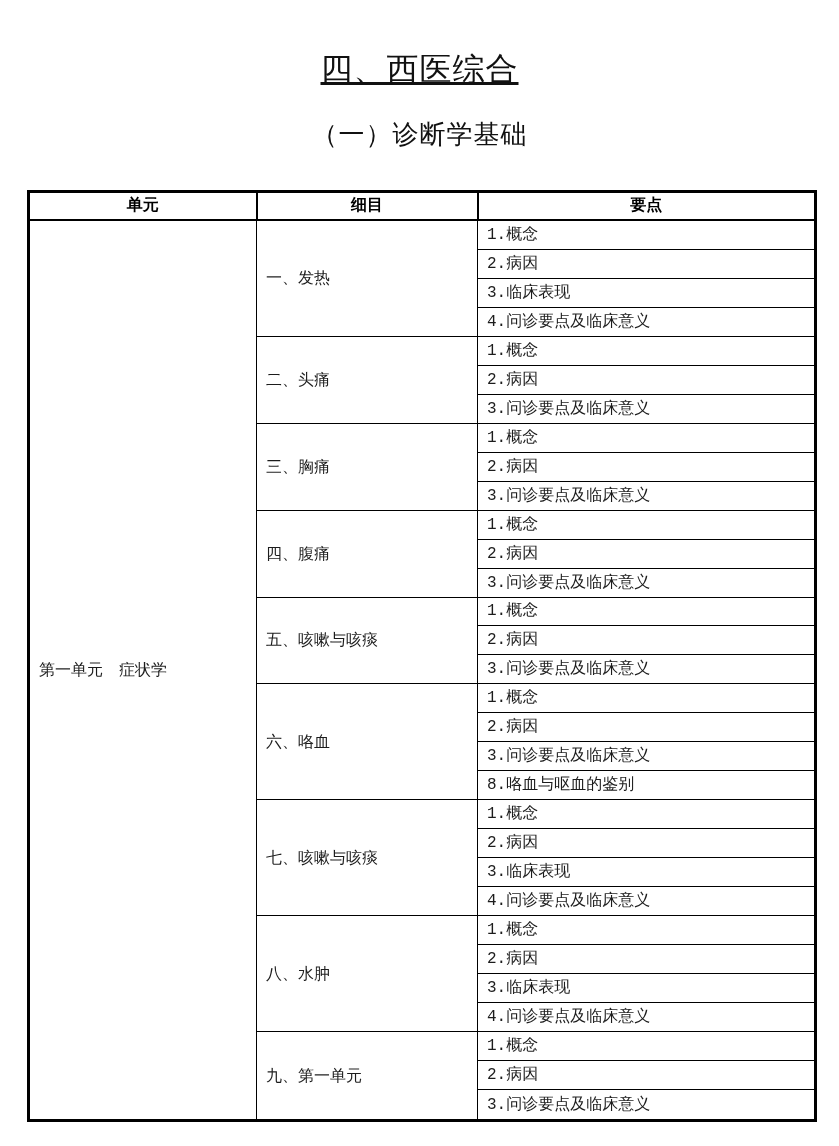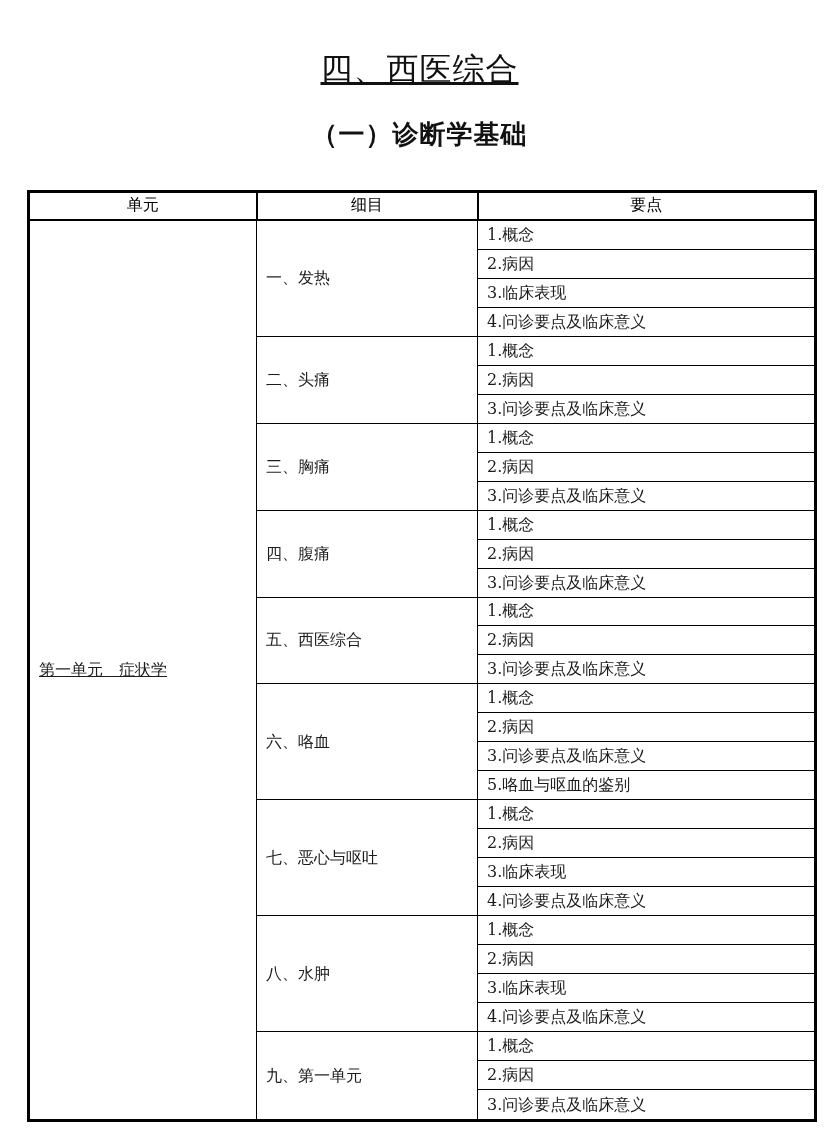--- a/index.html
+++ b/index.html
@@ -16,21 +16,21 @@
     margin: 0; padding-top: 50px;
     text-align: center;
     font-size: 32px; font-weight: 500;
     letter-spacing: 1px; line-height: 1.2;
     color: #111;
     text-decoration: underline;
   }
   .doc-subtitle {
     margin: 0; padding-top: 31px;
     text-align: center;
-    font-size: 26px; font-weight: 700;
+    font-size: 26px; font-weight: 400;
     letter-spacing: 1px; line-height: 1.2;
     color: #111;
   }
 
   table.syllabus {
     position: absolute;
     left: 27px; top: 190px;
     width: 787px; height: 932px;
     border-collapse: collapse;
     table-layout: fixed;
@@ -38,37 +38,37 @@
   }
   table.syllabus col.c-unit  { width: 228px; }
   table.syllabus col.c-item  { width: 221px; }
   table.syllabus col.c-point { width: 338px; }
 
   table.syllabus th {
     border: 2px solid #000;
     height: 28px;
     padding: 0;
     font-family: "DejaVu Sans", "Liberation Sans", sans-serif;
-    font-size: 16px; font-weight: 400;
+    font-size: 16px; font-weight: 700;
     text-align: center; vertical-align: middle;
     color: #000;
   }
   table.syllabus td {
     border: 1px solid #000;
     padding: 0 6px 0 9px;
     font-size: 16px;
     line-height: 1.25;
     vertical-align: middle;
     text-align: left;
     overflow: hidden;
     white-space: nowrap;
   }
-  td.unit-cell  { padding-left: 9px; text-decoration: underline; }
+  td.unit-cell  { padding-left: 9px; }
   td.item-cell  { padding-left: 9px; }
-  td.point-cell { padding-left: 9px; }
+  td.point-cell { padding-left: 9px; font-family: Liberation Mono, monospace; }
 </style>
 </head>
 <body>
 
 <div class="page">
 
   <h1 class="doc-title">四、西医综合</h1>
 
   <h2 class="doc-subtitle">（一）诊断学基础</h2>
 
@@ -124,44 +124,44 @@
           <td class="item-cell" rowspan="3">四、腹痛</td>
           <td class="point-cell">1.概念</td>
         </tr>
         <tr>
           <td class="point-cell">2.病因</td>
         </tr>
         <tr>
           <td class="point-cell">3.问诊要点及临床意义</td>
         </tr>
         <tr>
-          <td class="item-cell" rowspan="3">五、西医综合</td>
+          <td class="item-cell" rowspan="3">五、咳嗽与咳痰</td>
           <td class="point-cell">1.概念</td>
         </tr>
         <tr>
           <td class="point-cell">2.病因</td>
         </tr>
         <tr>
           <td class="point-cell">3.问诊要点及临床意义</td>
         </tr>
         <tr>
           <td class="item-cell" rowspan="4">六、咯血</td>
           <td class="point-cell">1.概念</td>
         </tr>
         <tr>
           <td class="point-cell">2.病因</td>
         </tr>
         <tr>
           <td class="point-cell">3.问诊要点及临床意义</td>
         </tr>
         <tr>
-          <td class="point-cell">5.咯血与呕血的鉴别</td>
+          <td class="point-cell">8.咯血与呕血的鉴别</td>
         </tr>
         <tr>
-          <td class="item-cell" rowspan="4">七、恶心与呕吐</td>
+          <td class="item-cell" rowspan="4">七、咳嗽与咳痰</td>
           <td class="point-cell">1.概念</td>
         </tr>
         <tr>
           <td class="point-cell">2.病因</td>
         </tr>
         <tr>
           <td class="point-cell">3.临床表现</td>
         </tr>
         <tr>
           <td class="point-cell">4.问诊要点及临床意义</td>

